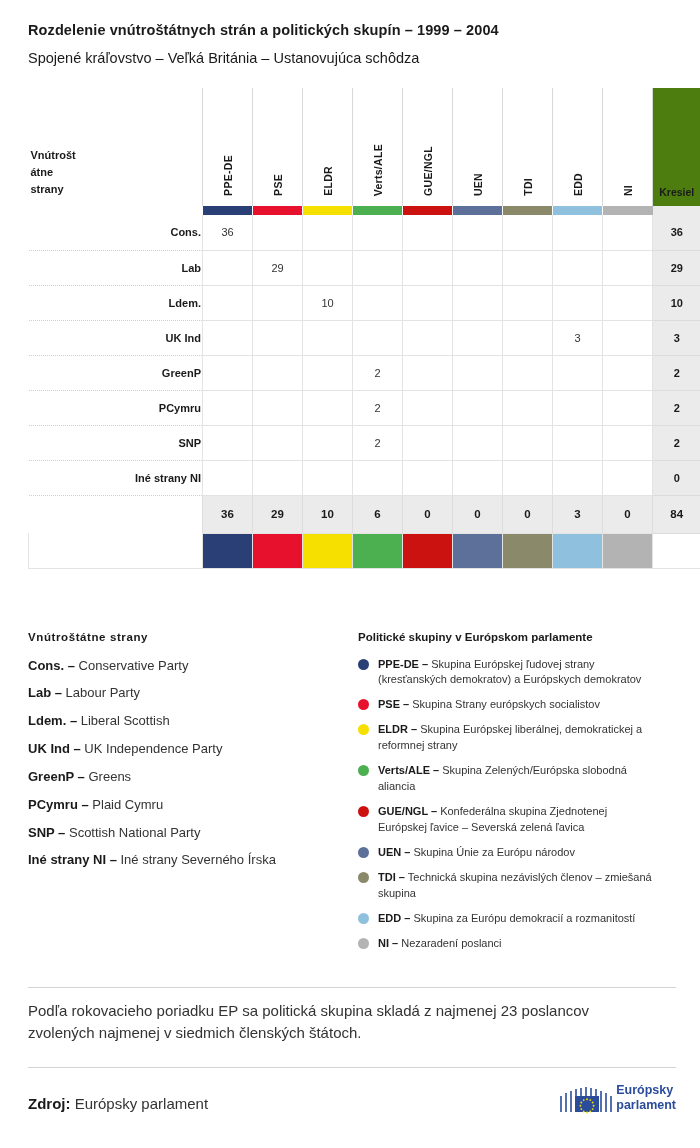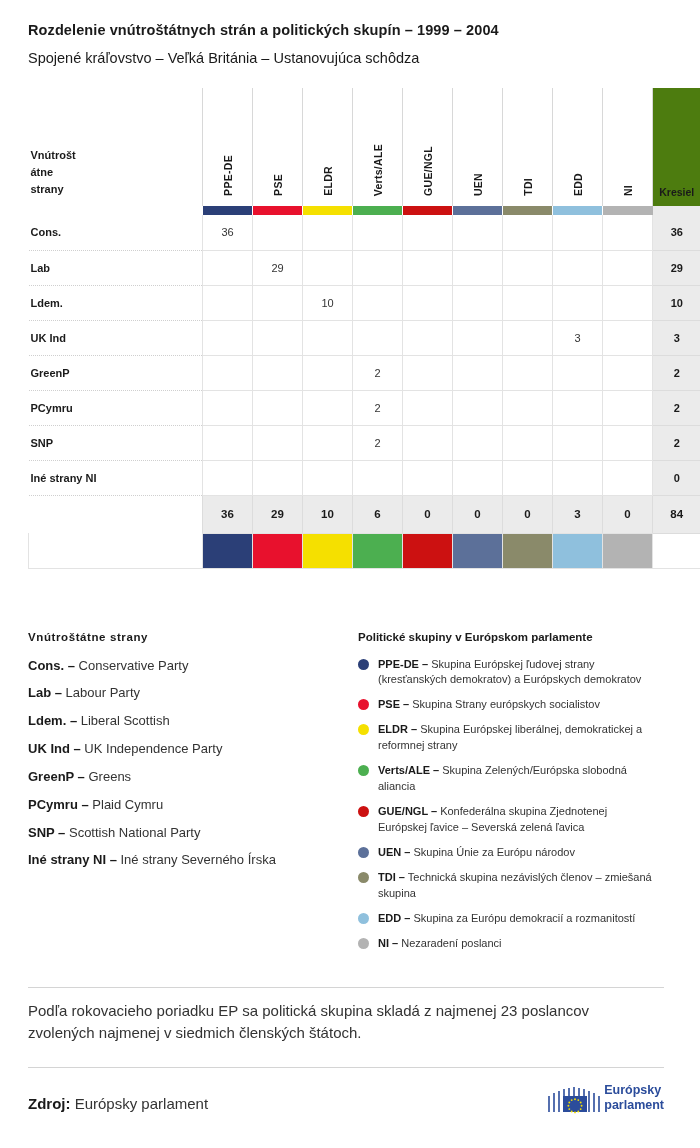--- a/index.html
+++ b/index.html
@@ -10,21 +10,21 @@
   }
   body {
     width: 700px;
     height: 1148px;
     font-family: "Liberation Sans", sans-serif;
     color: #1a1a1a;
     position: relative;
     overflow: hidden;
   }
   .page {
-    padding: 22px 36px 0 28px;
+    padding: 22px 24px 0 28px;
     width: 700px;
   }
   .title {
     font-size: 14.5px;
     font-weight: bold;
     color: #1a1a1a;
     letter-spacing: 0.1px;
     margin: 0 0 12px 0;
   }
   .subtitle {
@@ -95,21 +95,21 @@
   tbody.body td {
     height: 35px;
     border-bottom: 1px solid #e3e3e3;
     border-left: 1px solid #e3e3e3;
     border-right: 1px solid #e3e3e3;
     text-align: center;
     font-size: 11px;
     color: #333;
   }
   tbody.body td.party {
-    text-align: left;
+    text-align: right;
     font-weight: bold;
     color: #1a1a1a;
     border-left: none;
     border-right: none;
     padding-left: 2px;
     border-bottom: 1px dotted #cfcfcf;
   }
   tbody.body td.tot {
     font-weight: bold;
     color: #1a1a1a;

